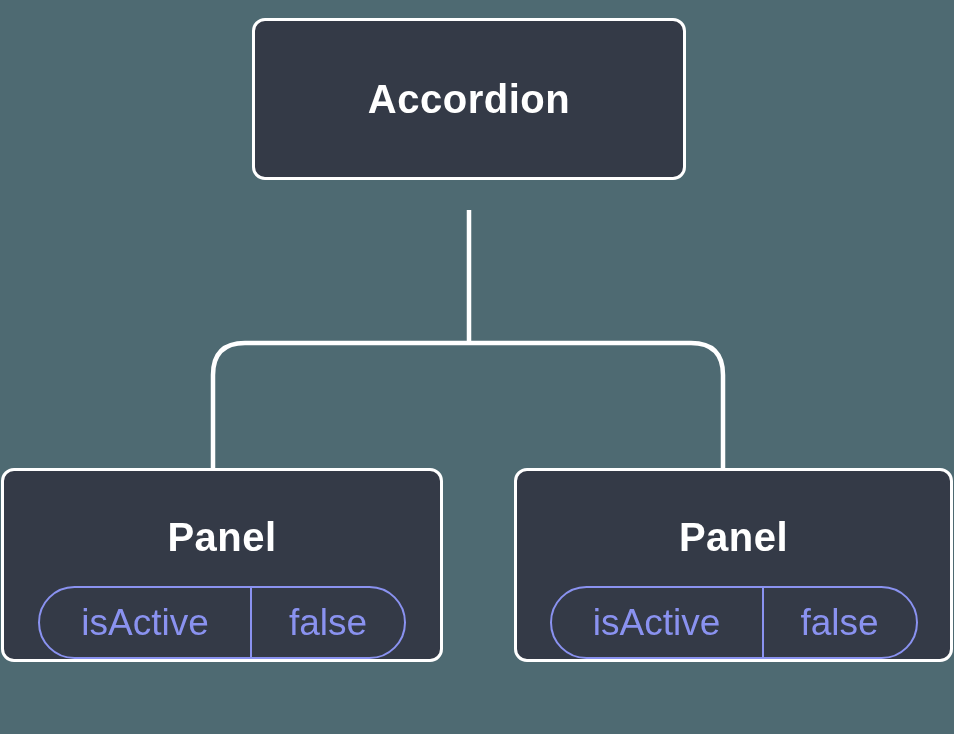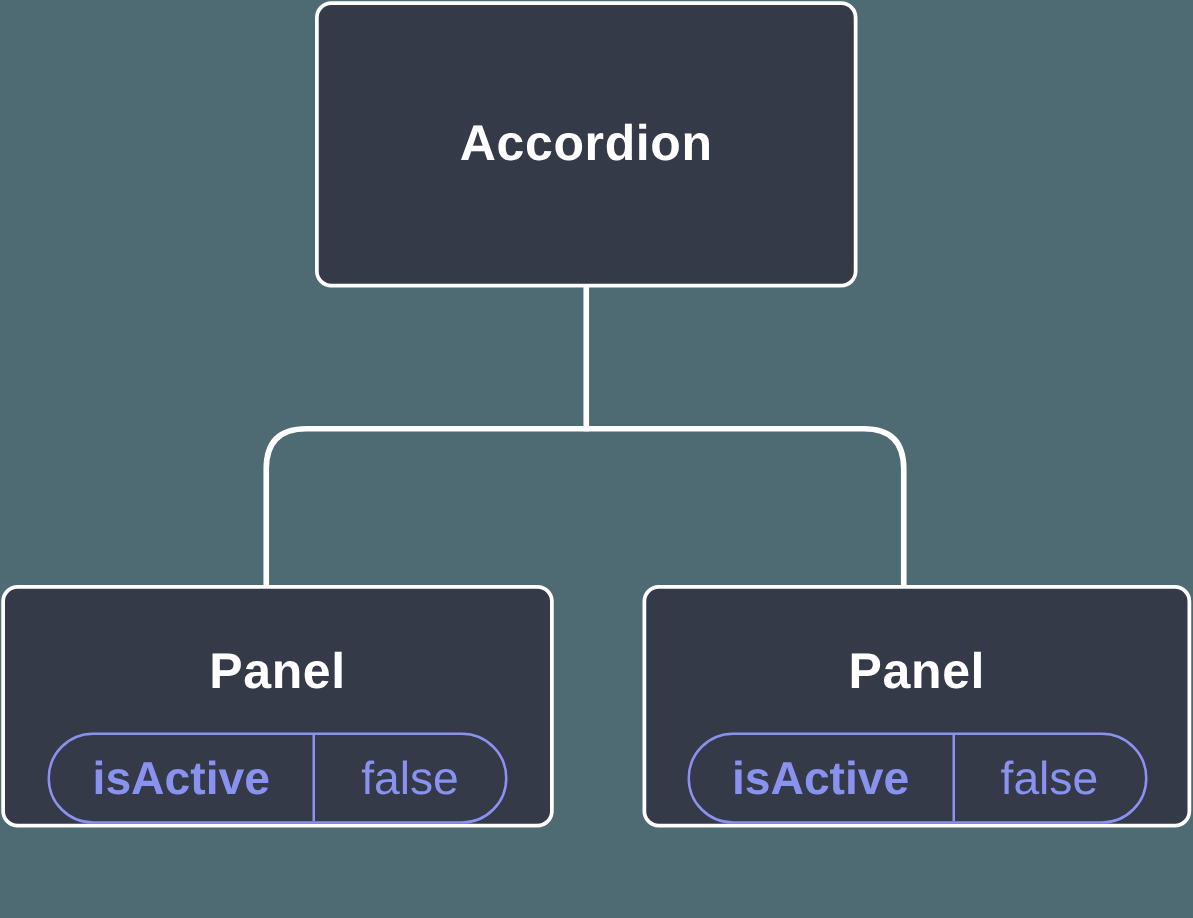--- a/index.html
+++ b/index.html
@@ -32,22 +32,22 @@
     position: absolute;
     background: var(--node-fill);
     border: 3.5px solid var(--node-border);
     border-radius: 13px;
     display: flex;
     flex-direction: column;
     align-items: center;
     justify-content: center;
   }
   .node-root {
-    left: 252px; top: 1px;
-    width: 434px; height: 229px;
+    left: 252px; top: 18px;
+    width: 434px; height: 162px;
   }
   .node-title {
     color: var(--text);
     font-size: 40px;
     font-weight: 600;
     letter-spacing: 0.5px;
   }
   .node-panel {
     top: 468px;
     height: 194px;
@@ -68,21 +68,20 @@
     color: var(--accent);
     font-size: 37px;
     overflow: hidden;
   }
   .state-key {
     flex: 0 0 212px;
     border-right: 2.5px solid var(--accent);
     display: flex;
     align-items: center;
     justify-content: center;
-    font-weight: bold;
   }
   .state-value {
     flex: 1 1 auto;
     display: flex;
     align-items: center;
     justify-content: center;
   }
 </style>
 </head>
 <body>

